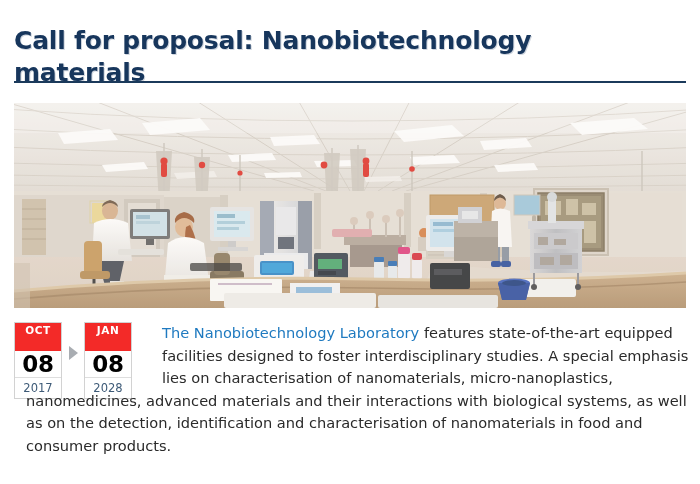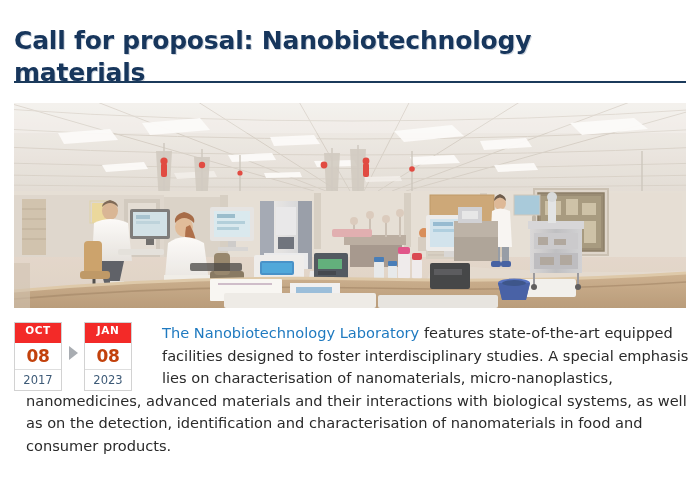--- a/index.html
+++ b/index.html
@@ -71,25 +71,25 @@
     box-sizing: border-box;
     text-align: center;
   }
   .badge-month {
     background: #f32a28;
     color: #ffffff;
     font-size: 10.5px;
     font-weight: bold;
     letter-spacing: 0.6px;
     line-height: 14px;
-    height: 20px;
+    height: 28px;
   }
   .badge-day {
-    color: #c2410c;
-    font-size: 17px;
+    color: #000000;
+    font-size: 23px;
     font-weight: bold;
     line-height: 26px;
     height: 26px;
     letter-spacing: -0.3px;
   }
   .badge-year {
     border-top: 1px solid #dedede;
     color: #3d5a77;
     font-size: 11.5px;
     line-height: 20px;
@@ -496,21 +496,21 @@
       <div class="badge-month">OCT</div>
       <div class="badge-day">08</div>
       <div class="badge-year">2017</div>
     </div>
     <div class="date-arrow">
       <div class="tri"></div>
     </div>
     <div class="badge">
       <div class="badge-month">JAN</div>
       <div class="badge-day">08</div>
-      <div class="badge-year">2023</div>
+      <div class="badge-year">2028</div>
     </div>
   </div>
 
   <div class="body-text">
     <div class="floatbox"></div>
     <a class="lab-link" href="#">The Nanobiotechnology Laboratory</a><span> features state-of-the-art equipped facilities designed to foster interdisciplinary studies. A special emphasis lies on characterisation of nanomaterials, micro-nanoplastics, nanomedicines, advanced materials and their interactions with biological systems, as well as on the detection, identification and characterisation of nanomaterials in food and consumer products.</span>
   </div>
 
 </div>
 

